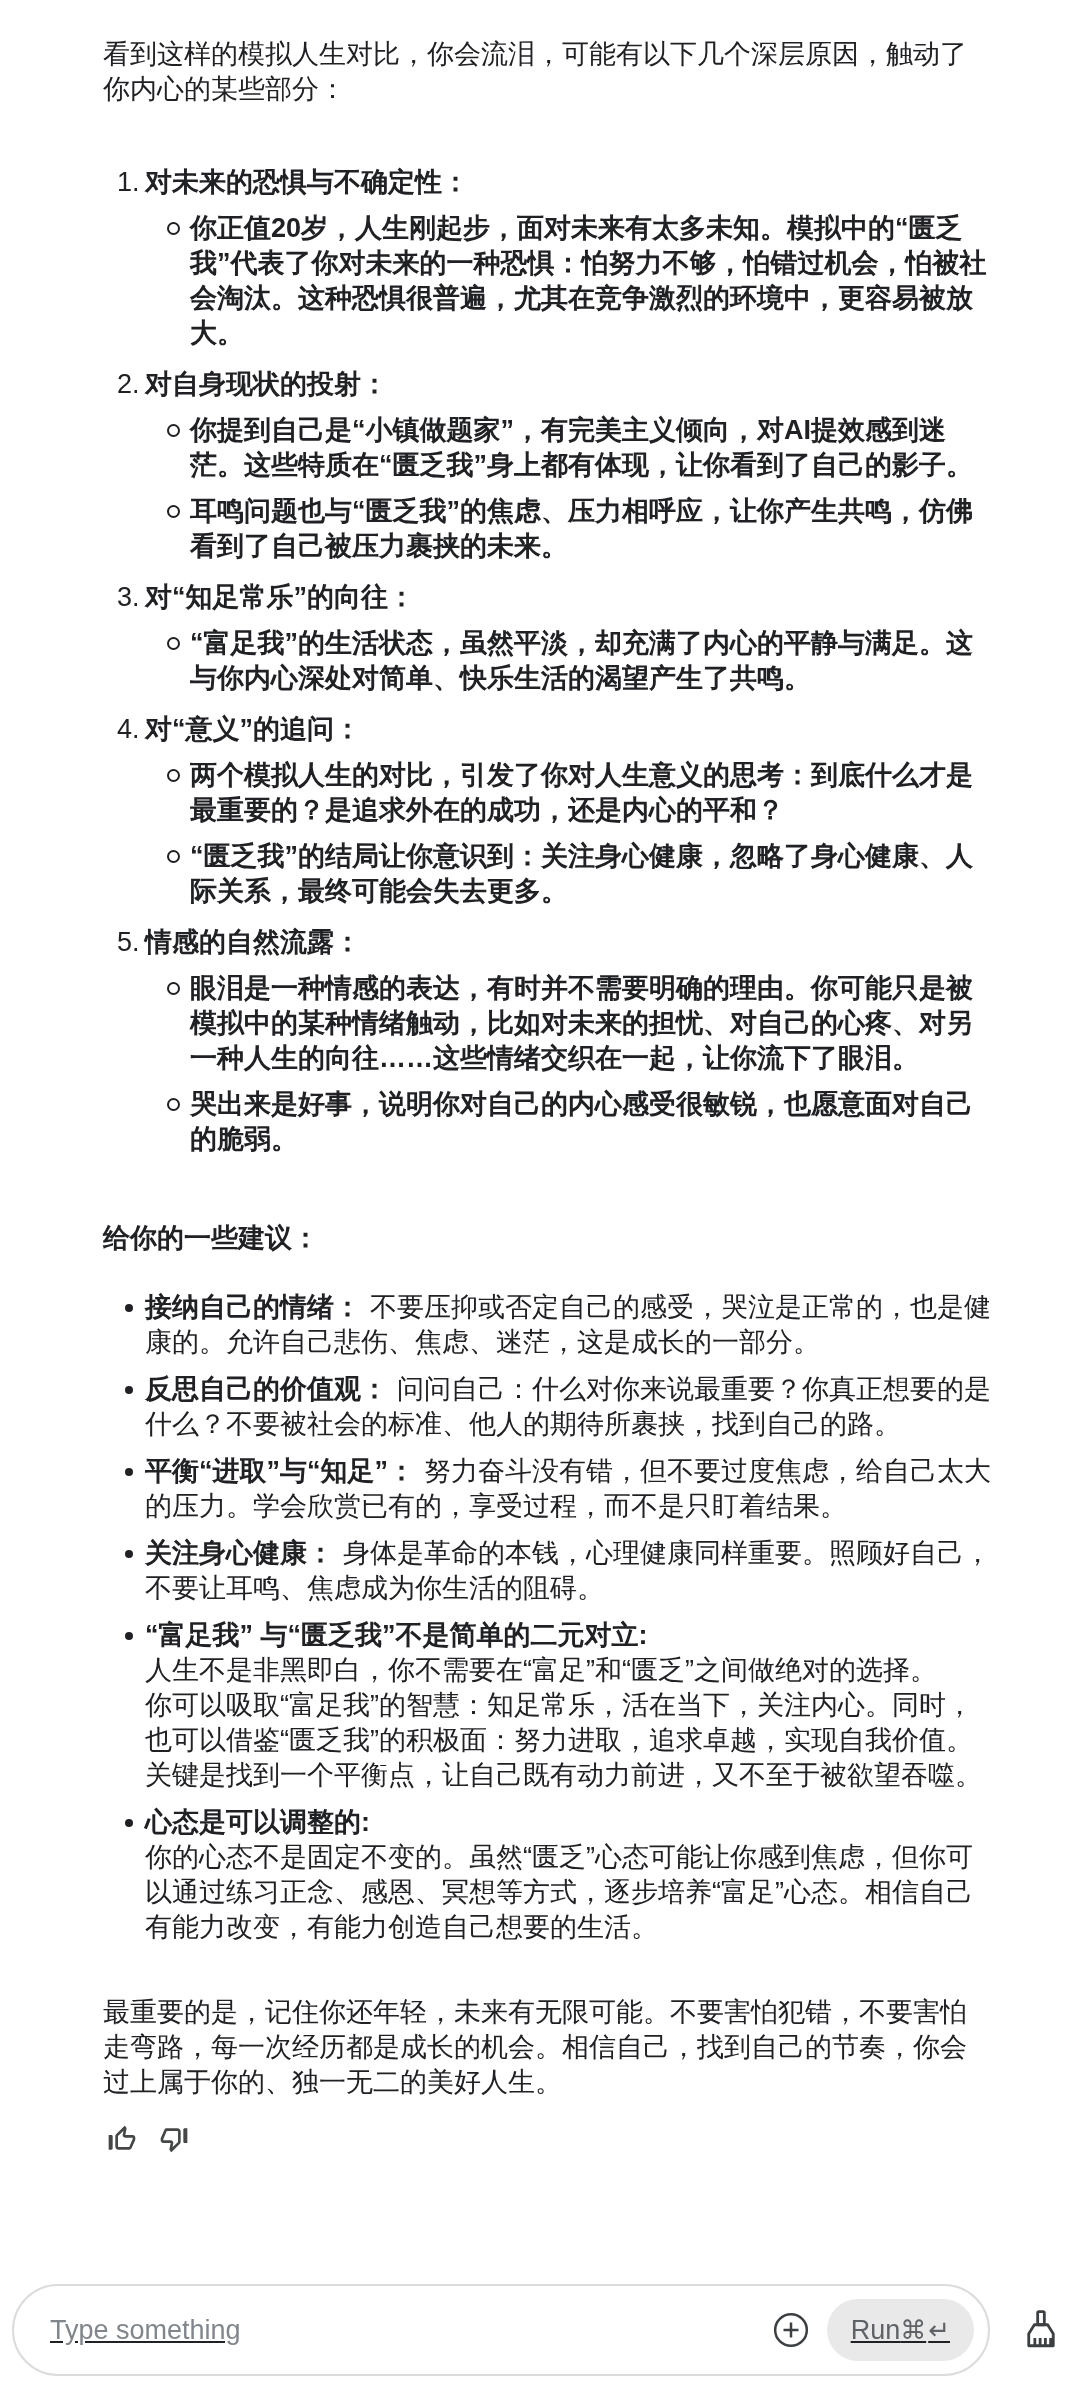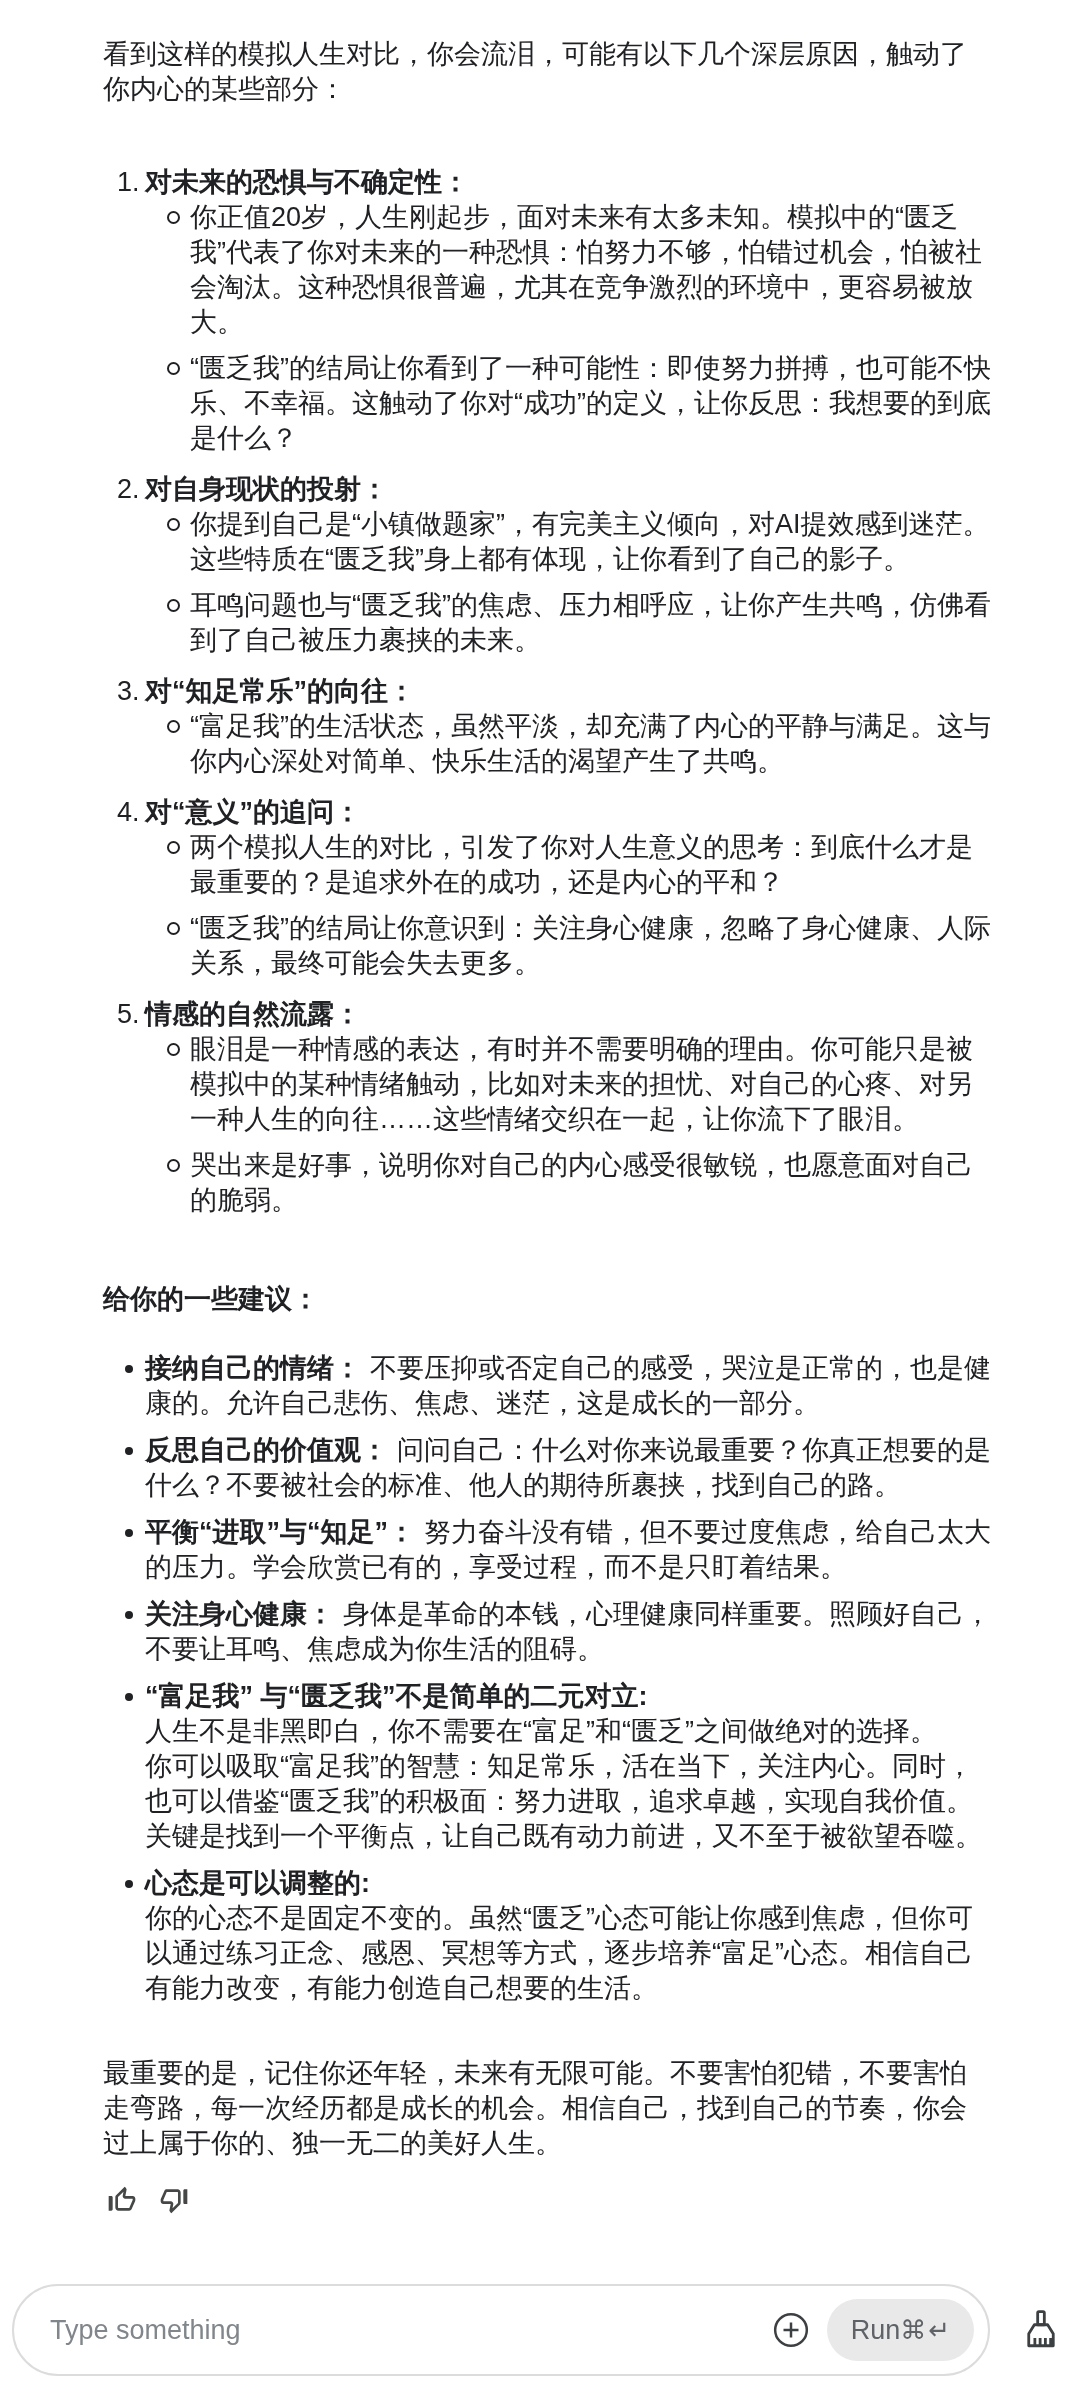--- a/index.html
+++ b/index.html
@@ -10,21 +10,21 @@
     font-size:27px;line-height:35px;
   }
   .content{padding:37px 88px 0 103px;}
   .intro{margin:0;}
   
   .reasons{margin:58px 0 0 0;padding:0;list-style:none;}
   .reason{margin:0 0 16px 0;}
   .rhead{display:flex;}
   .rnum{flex:none;width:28px;margin-left:14px;}
   .rtitle{font-weight:bold;}
-  .points{}
+  .points{margin-top:11px;font-weight:bold;}
   .point{display:flex;margin:0 0 11px 64px;}
   .circ{flex:none;width:23px;position:relative;}
   .circ::before{content:"";position:absolute;left:0;top:11px;width:9px;height:9px;
     border:2px solid #202124;border-radius:50%;}
   
   .advice-heading{font-weight:bold;margin:64px 0 34px 0;}
   .advice{margin:0;padding:0;list-style:none;}
   .adv{display:flex;margin:8px 0 12px 0;}
   .dot{flex:none;width:20px;margin-left:22px;position:relative;}
   .dot::before{content:"";position:absolute;left:0;top:14px;width:8px;height:8px;
@@ -35,21 +35,21 @@
   .block{display:block;}
   .closing{margin:50px 0 0 0;}
   
   .feedback{display:flex;gap:18px;margin:22px 0 0 2px;}
   .icon-btn{background:none;border:none;padding:0;margin:0;width:34px;height:34px;
     cursor:pointer;display:flex;align-items:center;justify-content:center;}
   .icon-btn svg{display:block;}
   
   .composer{position:absolute;left:0;bottom:24px;width:1080px;display:flex;align-items:center;}
   .pill{margin-left:12px;width:978px;height:92px;box-sizing:border-box;background:#fff;
-    border:2px solid #dcdcdc;border-radius:46px;display:flex;align-items:center;}
+    border:2px solid #dcdcdc;border-radius:46px;display:flex;align-items:center;text-decoration:underline;}
   .prompt-input{flex:1;border:none;outline:none;background:transparent;margin-left:34px;
     font-family:"Liberation Sans","DejaVu Sans",sans-serif;font-size:27px;color:#202124;min-width:0;}
   .prompt-input::placeholder{color:#80868b;opacity:1;}
   .plus-btn{background:none;border:none;padding:0;margin-right:16px;width:40px;height:40px;cursor:pointer;}
   .run-btn{border:none;cursor:pointer;height:62px;border-radius:31px;background:#e9e9e9;
     color:#5f6368;display:flex;align-items:center;padding:0 24px;margin-right:14px;
     font-family:"Liberation Sans","DejaVu Sans",sans-serif;font-size:27px;}
   .kbd{display:flex;align-items:center;gap:2px;font-size:26px;color:#5f6368;}
   .broom-btn{background:none;border:none;padding:0;margin-left:30px;width:42px;height:46px;cursor:pointer;}
 </style>
@@ -64,24 +64,20 @@
     <li class="reason">
       <div class="rhead">
         <span class="rnum">1.</span>
         <span class="rtitle">对未来的恐惧与不确定性：</span>
       </div>
       <div class="points">
         <div class="point">
           <span class="circ"></span>
           <span class="ptext">你正值20岁，人生刚起步，面对未来有太多未知。模拟中的“匮乏我”代表了你对未来的一种恐惧：怕努力不够，怕错过机会，怕被社会淘汰。这种恐惧很普遍，尤其在竞争激烈的环境中，更容易被放大。</span>
         </div>
-        <div class="point">
-          <span class="circ"></span>
-          <span class="ptext">“匮乏我”的结局让你看到了一种可能性：即使努力拼搏，也可能不快乐、不幸福。这触动了你对“成功”的定义，让你反思：我想要的到底是什么？</span>
-        </div>
       </div>
     </li>
     <li class="reason">
       <div class="rhead">
         <span class="rnum">2.</span>
         <span class="rtitle">对自身现状的投射：</span>
       </div>
       <div class="points">
         <div class="point">
           <span class="circ"></span>

